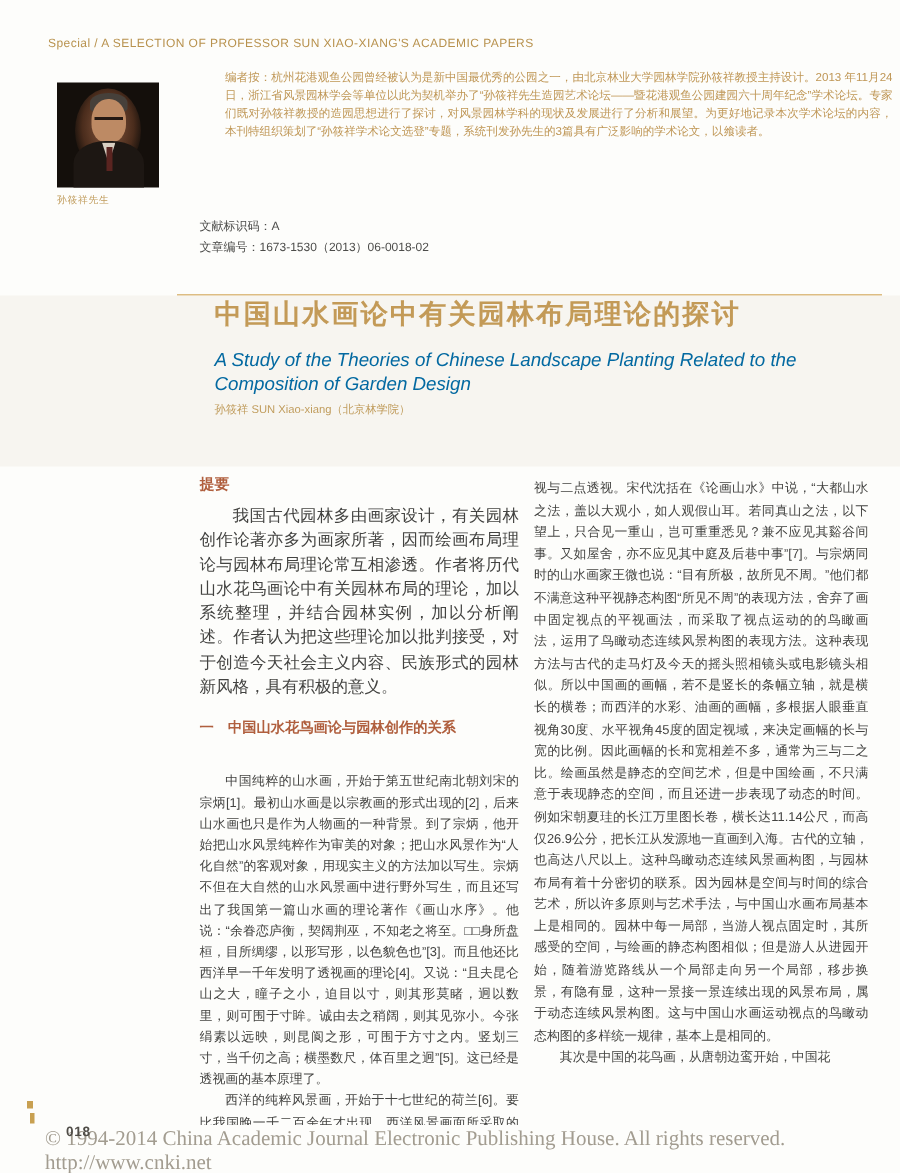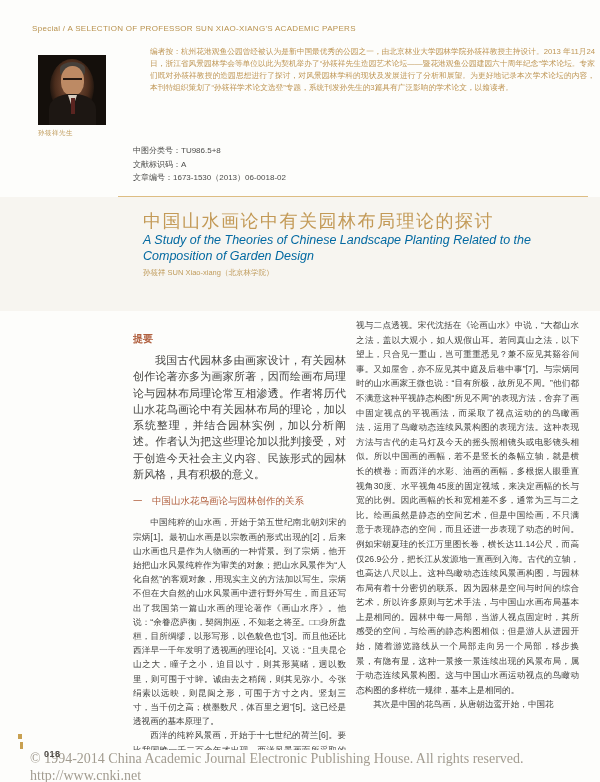--- a/index.html
+++ b/index.html
@@ -43,44 +43,44 @@
   .meta{
     left:133px;top:144px;width:300px;
     font-size:8px;line-height:13.5px;color:#4c4c4a;
   }
   .meta div{margin:0;}
 
   
   .gold-rule{left:118px;top:196px;width:470px;height:1px;background:#ddbd83;}
   .title-band{left:0;top:197px;width:600px;height:114px;background:#f7f5f0;}
   .title-zh{
-    left:143px;top:209px;width:440px;
-    font-size:18px;letter-spacing:1.5px;color:#c39a57;font-weight:400;
+    left:143px;top:197px;width:440px;
+    font-size:18px;letter-spacing:1.5px;color:#c39a57;font-weight:700;
   }
   .title-en{
     left:143px;top:233px;width:390px;
     font-size:12.5px;line-height:15.5px;color:#0369a1;font-style:italic;
   }
   .title-author{
     left:143px;top:268px;width:300px;
     font-size:7.5px;color:#c09c5c;
   }
 
   
   .col{text-align:justify;color:#434341;overflow:hidden;}
   .col-left{left:133px;top:316px;width:213px;height:434px;}
   .col-right{left:356px;top:318px;width:223px;height:430px;}
   .abstract-heading{
-    font-size:10px;font-weight:bold;color:#b05f3e;margin:16px 0 6px 0;text-align:left;
+    font-size:10px;font-weight:bold;color:#b05f3e;margin:0 0 6px 0;text-align:left;
   }
   .abstract-text{
     font-size:11px;line-height:16.3px;text-indent:2em;margin:0;
   }
   .section-heading{
-    font-size:9.5px;font-weight:normal;color:#b05f3e;margin:13px 0 7px 0;text-align:left;
+    font-size:9.5px;font-weight:bold;color:#b05f3e;margin:13px 0 21px 0;text-align:left;
   }
   .body-par{
     font-size:8.6px;line-height:14.2px;text-indent:2em;margin:0;
   }
   .col-right .body-par{line-height:14.6px;}
   .no-indent{text-indent:0;}
 
   
   .footer-mark1{left:18px;top:734px;width:4px;height:5px;background:#c8a051;}
   .footer-mark2{left:20px;top:742px;width:3px;height:7px;background:#c8a051;}
@@ -107,21 +107,20 @@
   <div class="shirt"></div>
   <div class="tie"></div>
 </div>
 <div class="abs photo-caption">孙筱祥先生</div>
 
 <div class="abs editor-text">
   <p>编者按：杭州花港观鱼公园曾经被认为是新中国最优秀的公园之一，由北京林业大学园林学院孙筱祥教授主持设计。2013 年11月24日，浙江省风景园林学会等单位以此为契机举办了“孙筱祥先生造园艺术论坛——暨花港观鱼公园建园六十周年纪念”学术论坛。专家们既对孙筱祥教授的造园思想进行了探讨，对风景园林学科的现状及发展进行了分析和展望。为更好地记录本次学术论坛的内容，本刊特组织策划了“孙筱祥学术论文选登”专题，系统刊发孙先生的3篇具有广泛影响的学术论文，以飨读者。</p>
 </div>
 
 <div class="abs meta">
-  <div>中图分类号：TU986.5+8</div>
   <div>文献标识码：A</div>
   <div>文章编号：1673-1530（2013）06-0018-02</div>
 </div>
 
 <div class="abs title-band"></div>
 <div class="abs gold-rule"></div>
 <div class="abs title-zh">中国山水画论中有关园林布局理论的探讨</div>
 <div class="abs title-en">A Study of the Theories of Chinese Landscape Planting Related to the Composition of Garden Design</div>
 <div class="abs title-author">孙筱祥 SUN Xiao-xiang（北京林学院）</div>
 

